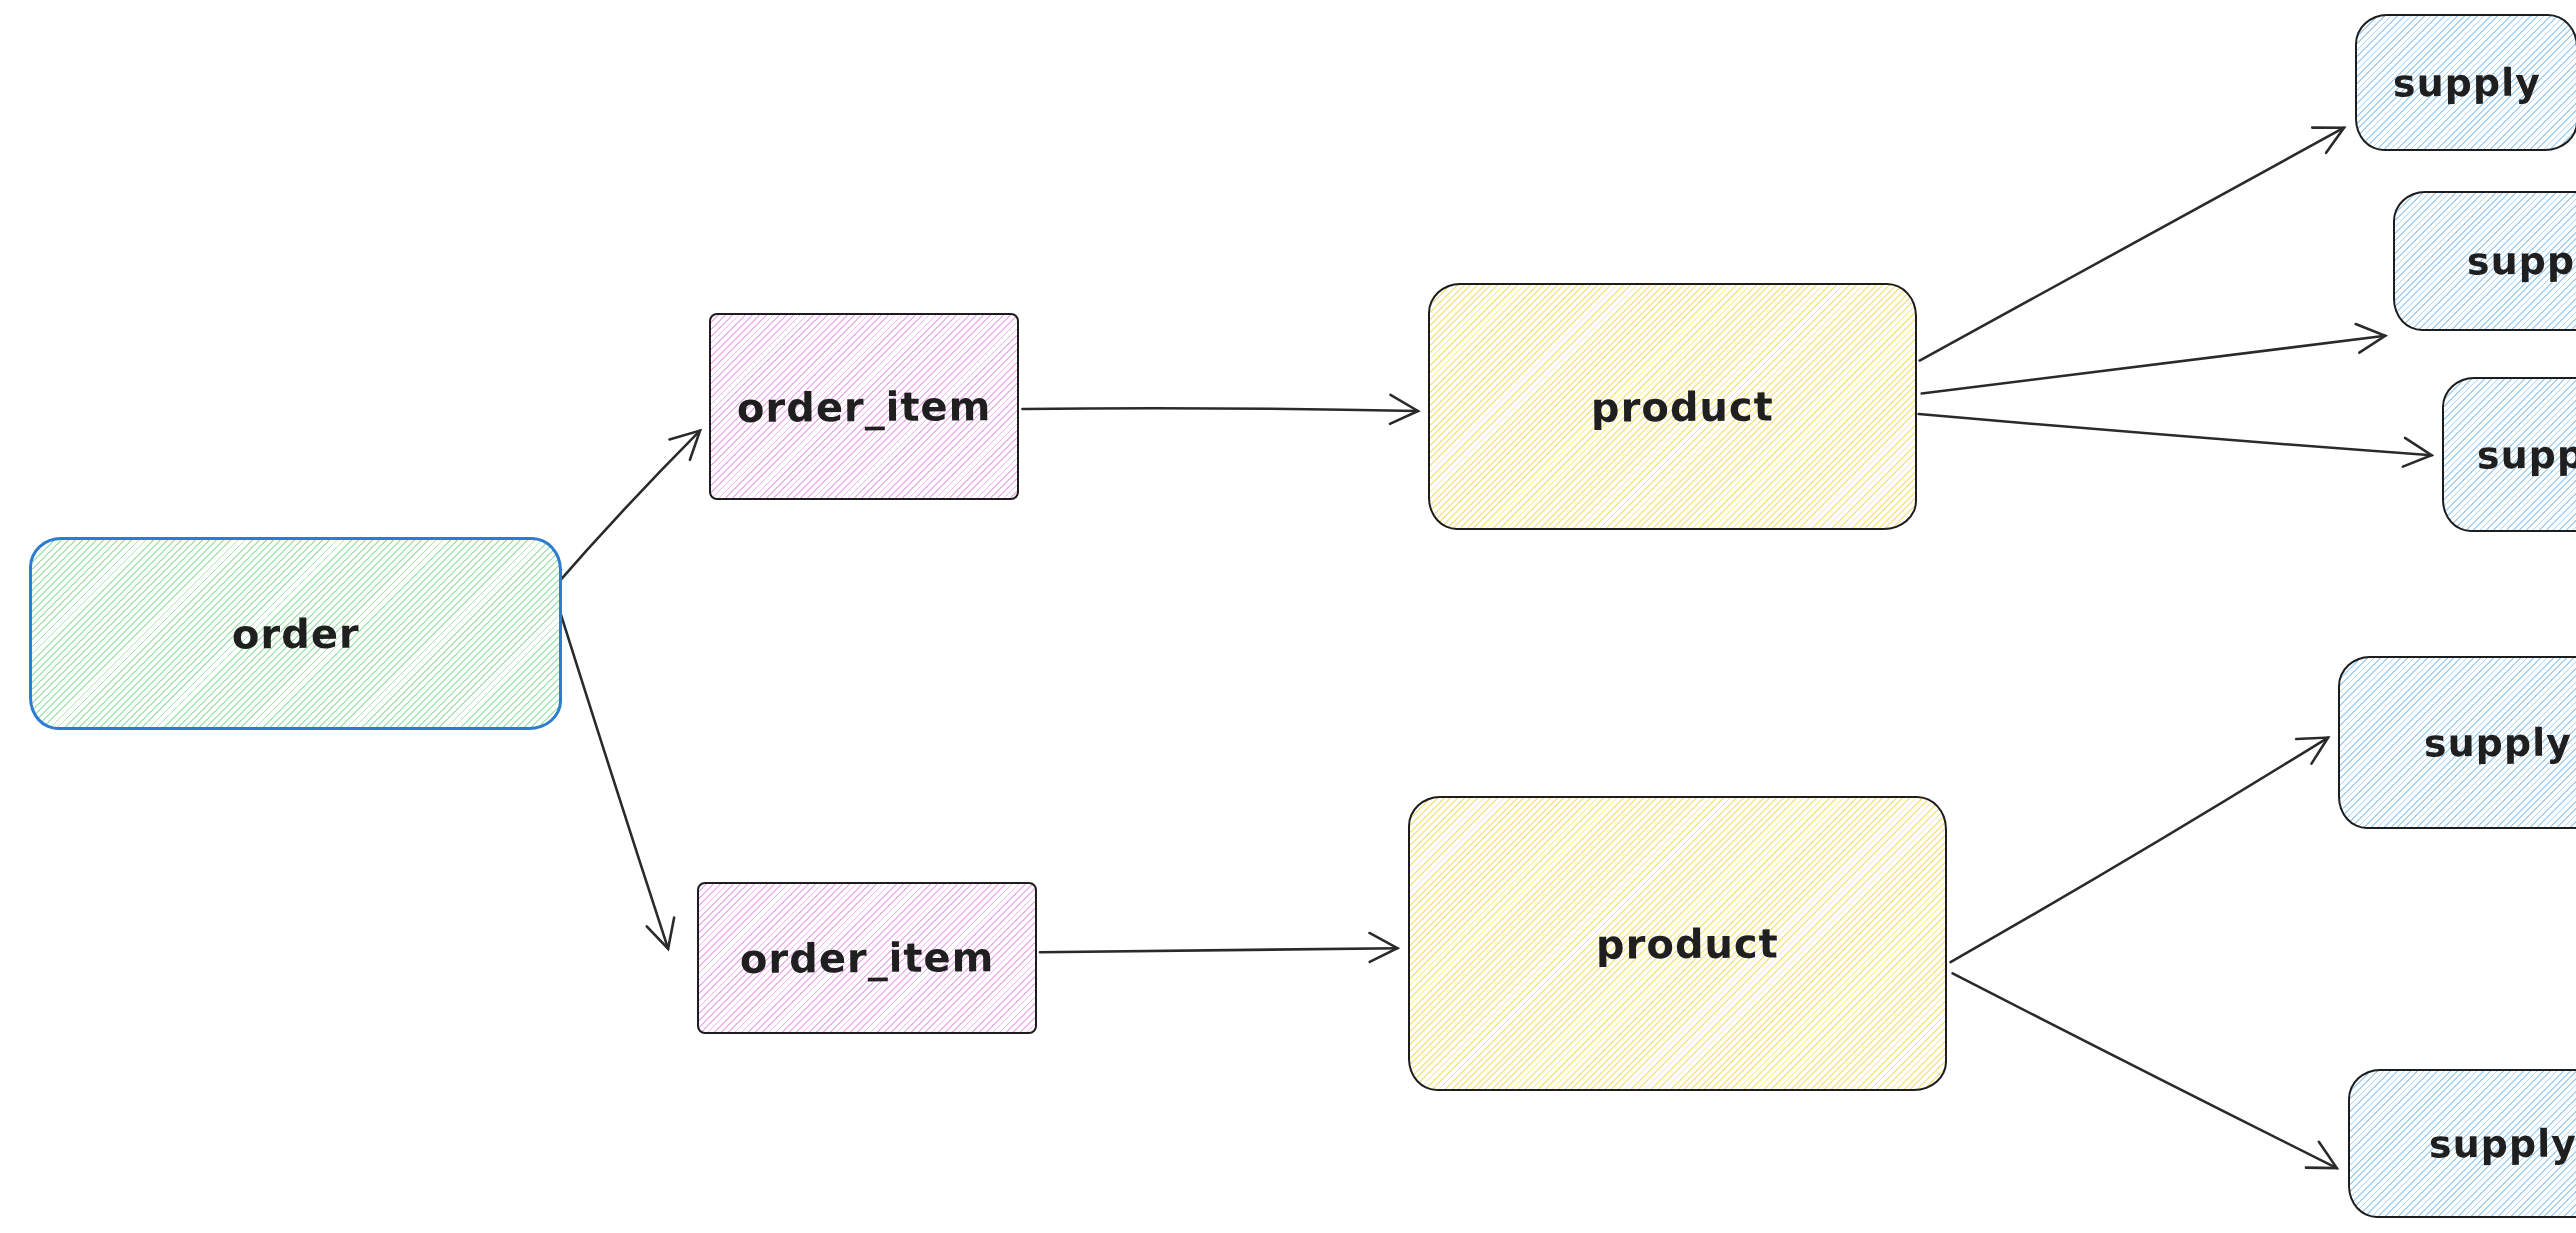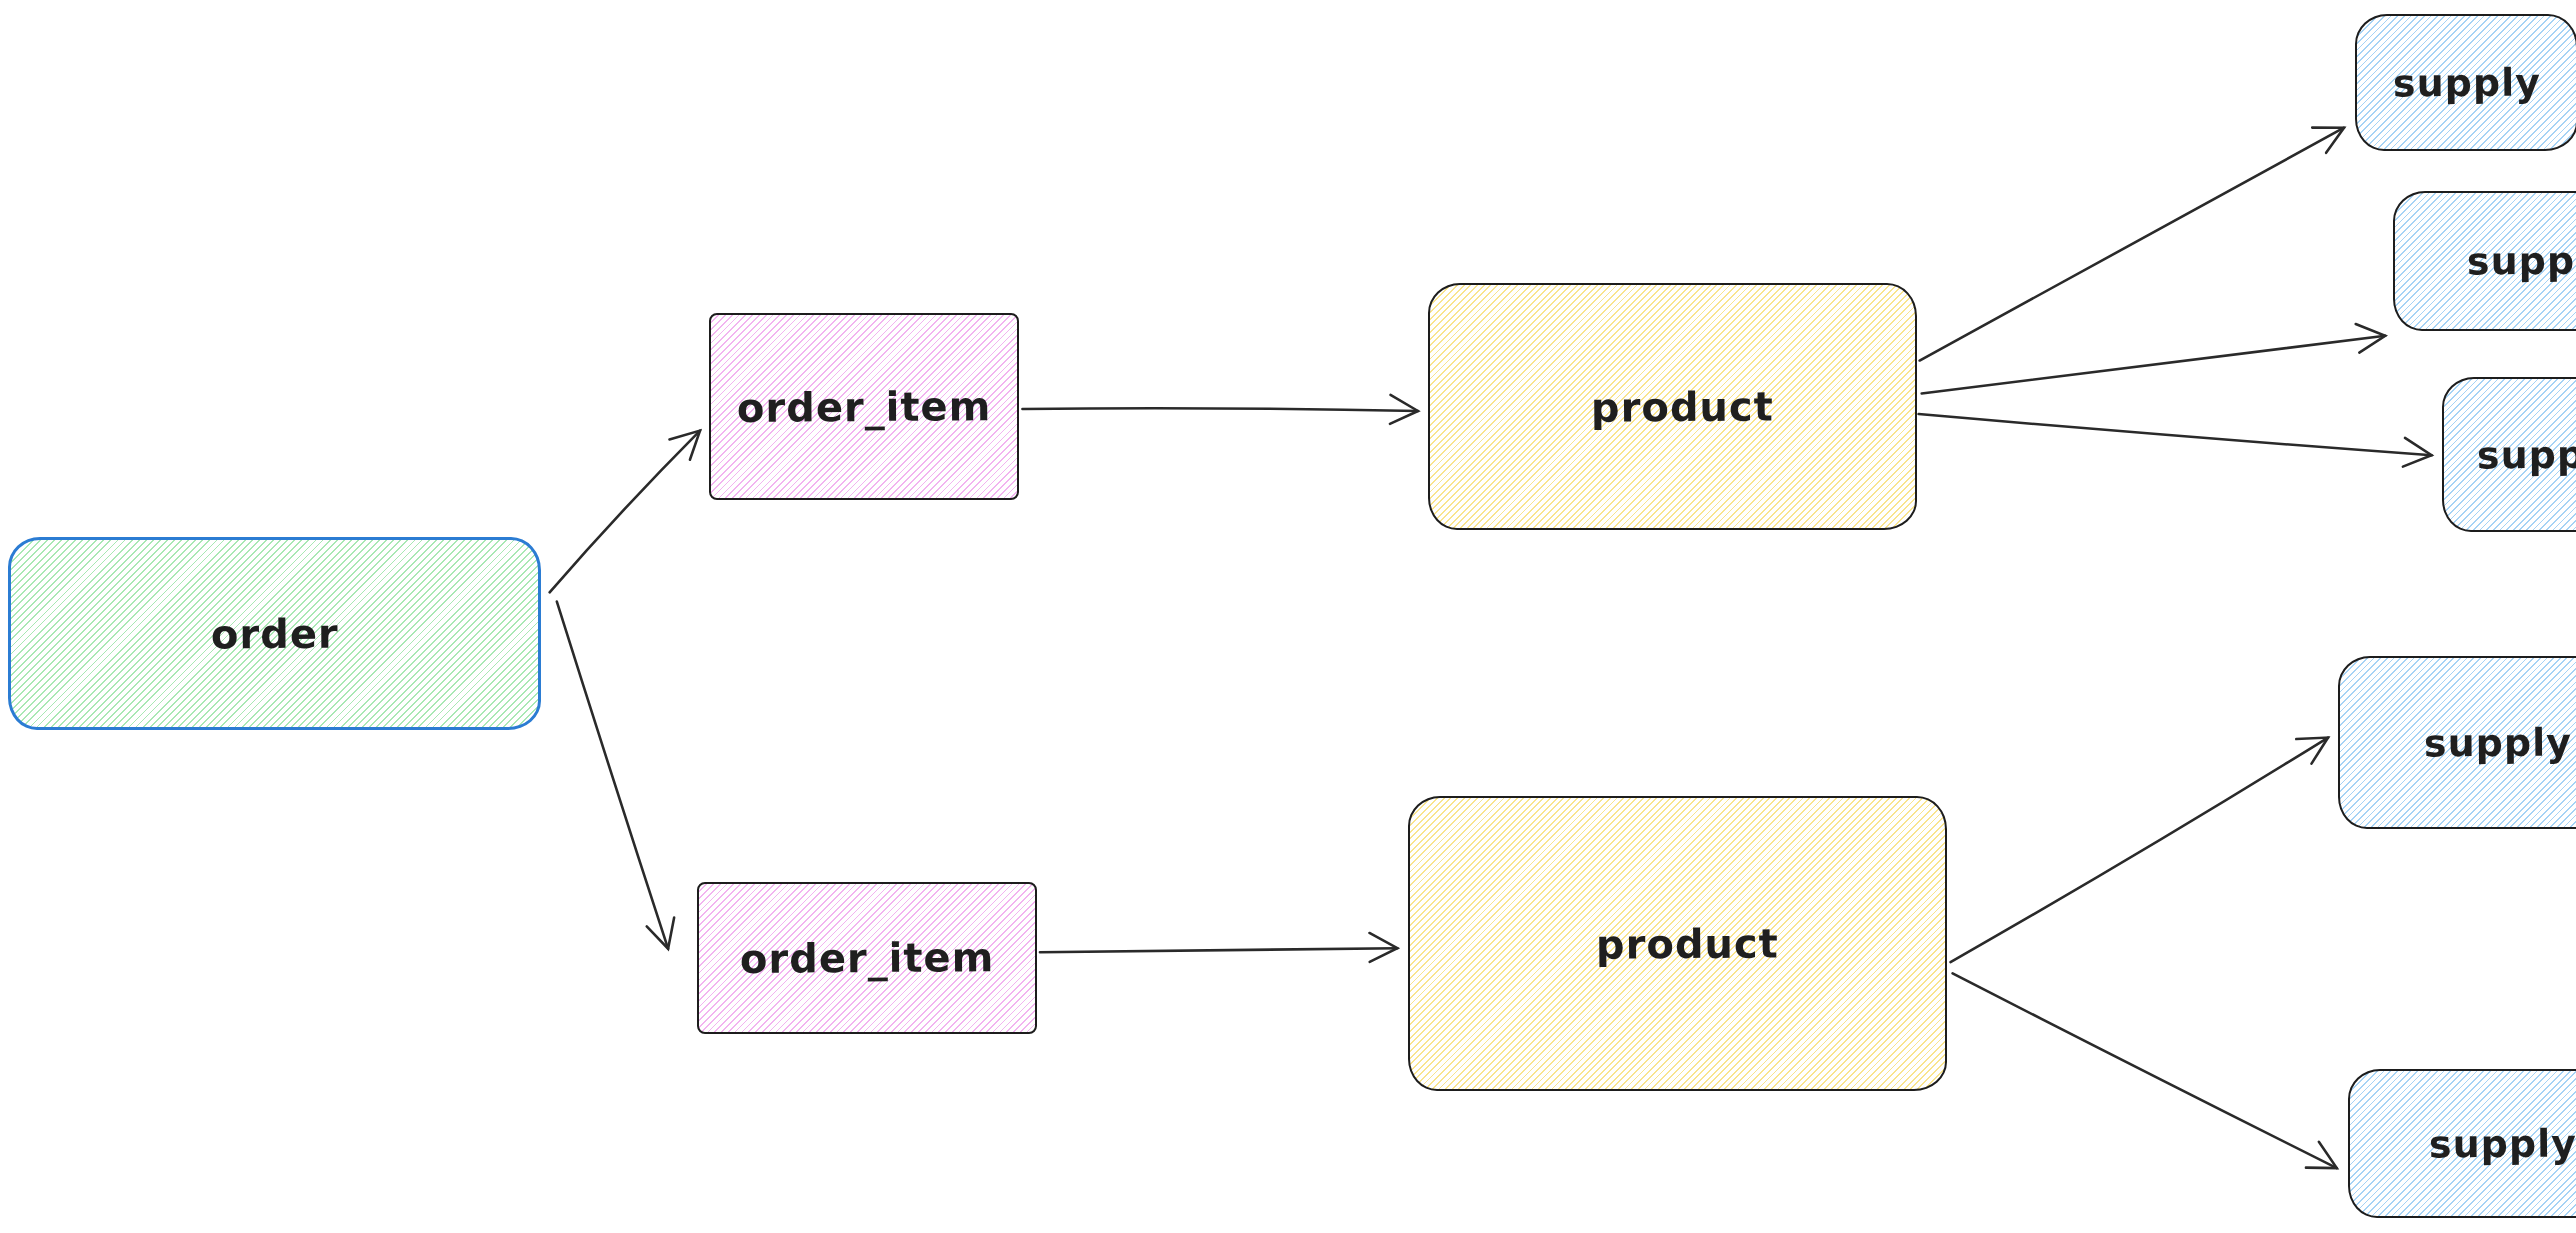--- a/index.html
+++ b/index.html
@@ -85,21 +85,21 @@
     <path class="edge-path" d="M 1080 1168 Q 1186 1505 1296 1842" marker-end="url(#ah)"></path>
     <path class="edge-path" d="M 1984 794 Q 2370 790 2752 798" marker-end="url(#ah)"></path>
     <path class="edge-path" d="M 2018 1849 Q 2370 1844 2712 1841" marker-end="url(#ah)"></path>
     <path class="edge-path" d="M 3726 700 Q 4150 468 4550 248" marker-end="url(#ah)"></path>
     <path class="edge-path" d="M 3730 764 Q 4190 708 4630 652" marker-end="url(#ah)"></path>
     <path class="edge-path" d="M 3724 804 Q 4230 848 4720 884" marker-end="url(#ah)"></path>
     <path class="edge-path" d="M 3786 1868 Q 4160 1655 4519 1432" marker-end="url(#ah)"></path>
     <path class="edge-path" d="M 3790 1890 Q 4170 2085 4536 2268" marker-end="url(#ah)"></path>
   </svg>
 
-  <div class="node kind-order" style="left:8px; top:537px; width:533px; height:193px;">
+  <div class="node kind-order" style="left:29px; top:537px; width:533px; height:193px;">
     <span class="label">order</span>
   </div>
 
   <div class="node kind-order_item" style="left:709px; top:313px; width:310px; height:187px;">
     <span class="label">order_item</span>
   </div>
 
   <div class="node kind-order_item" style="left:697px; top:882px; width:340px; height:152px;">
     <span class="label">order_item</span>
   </div>

